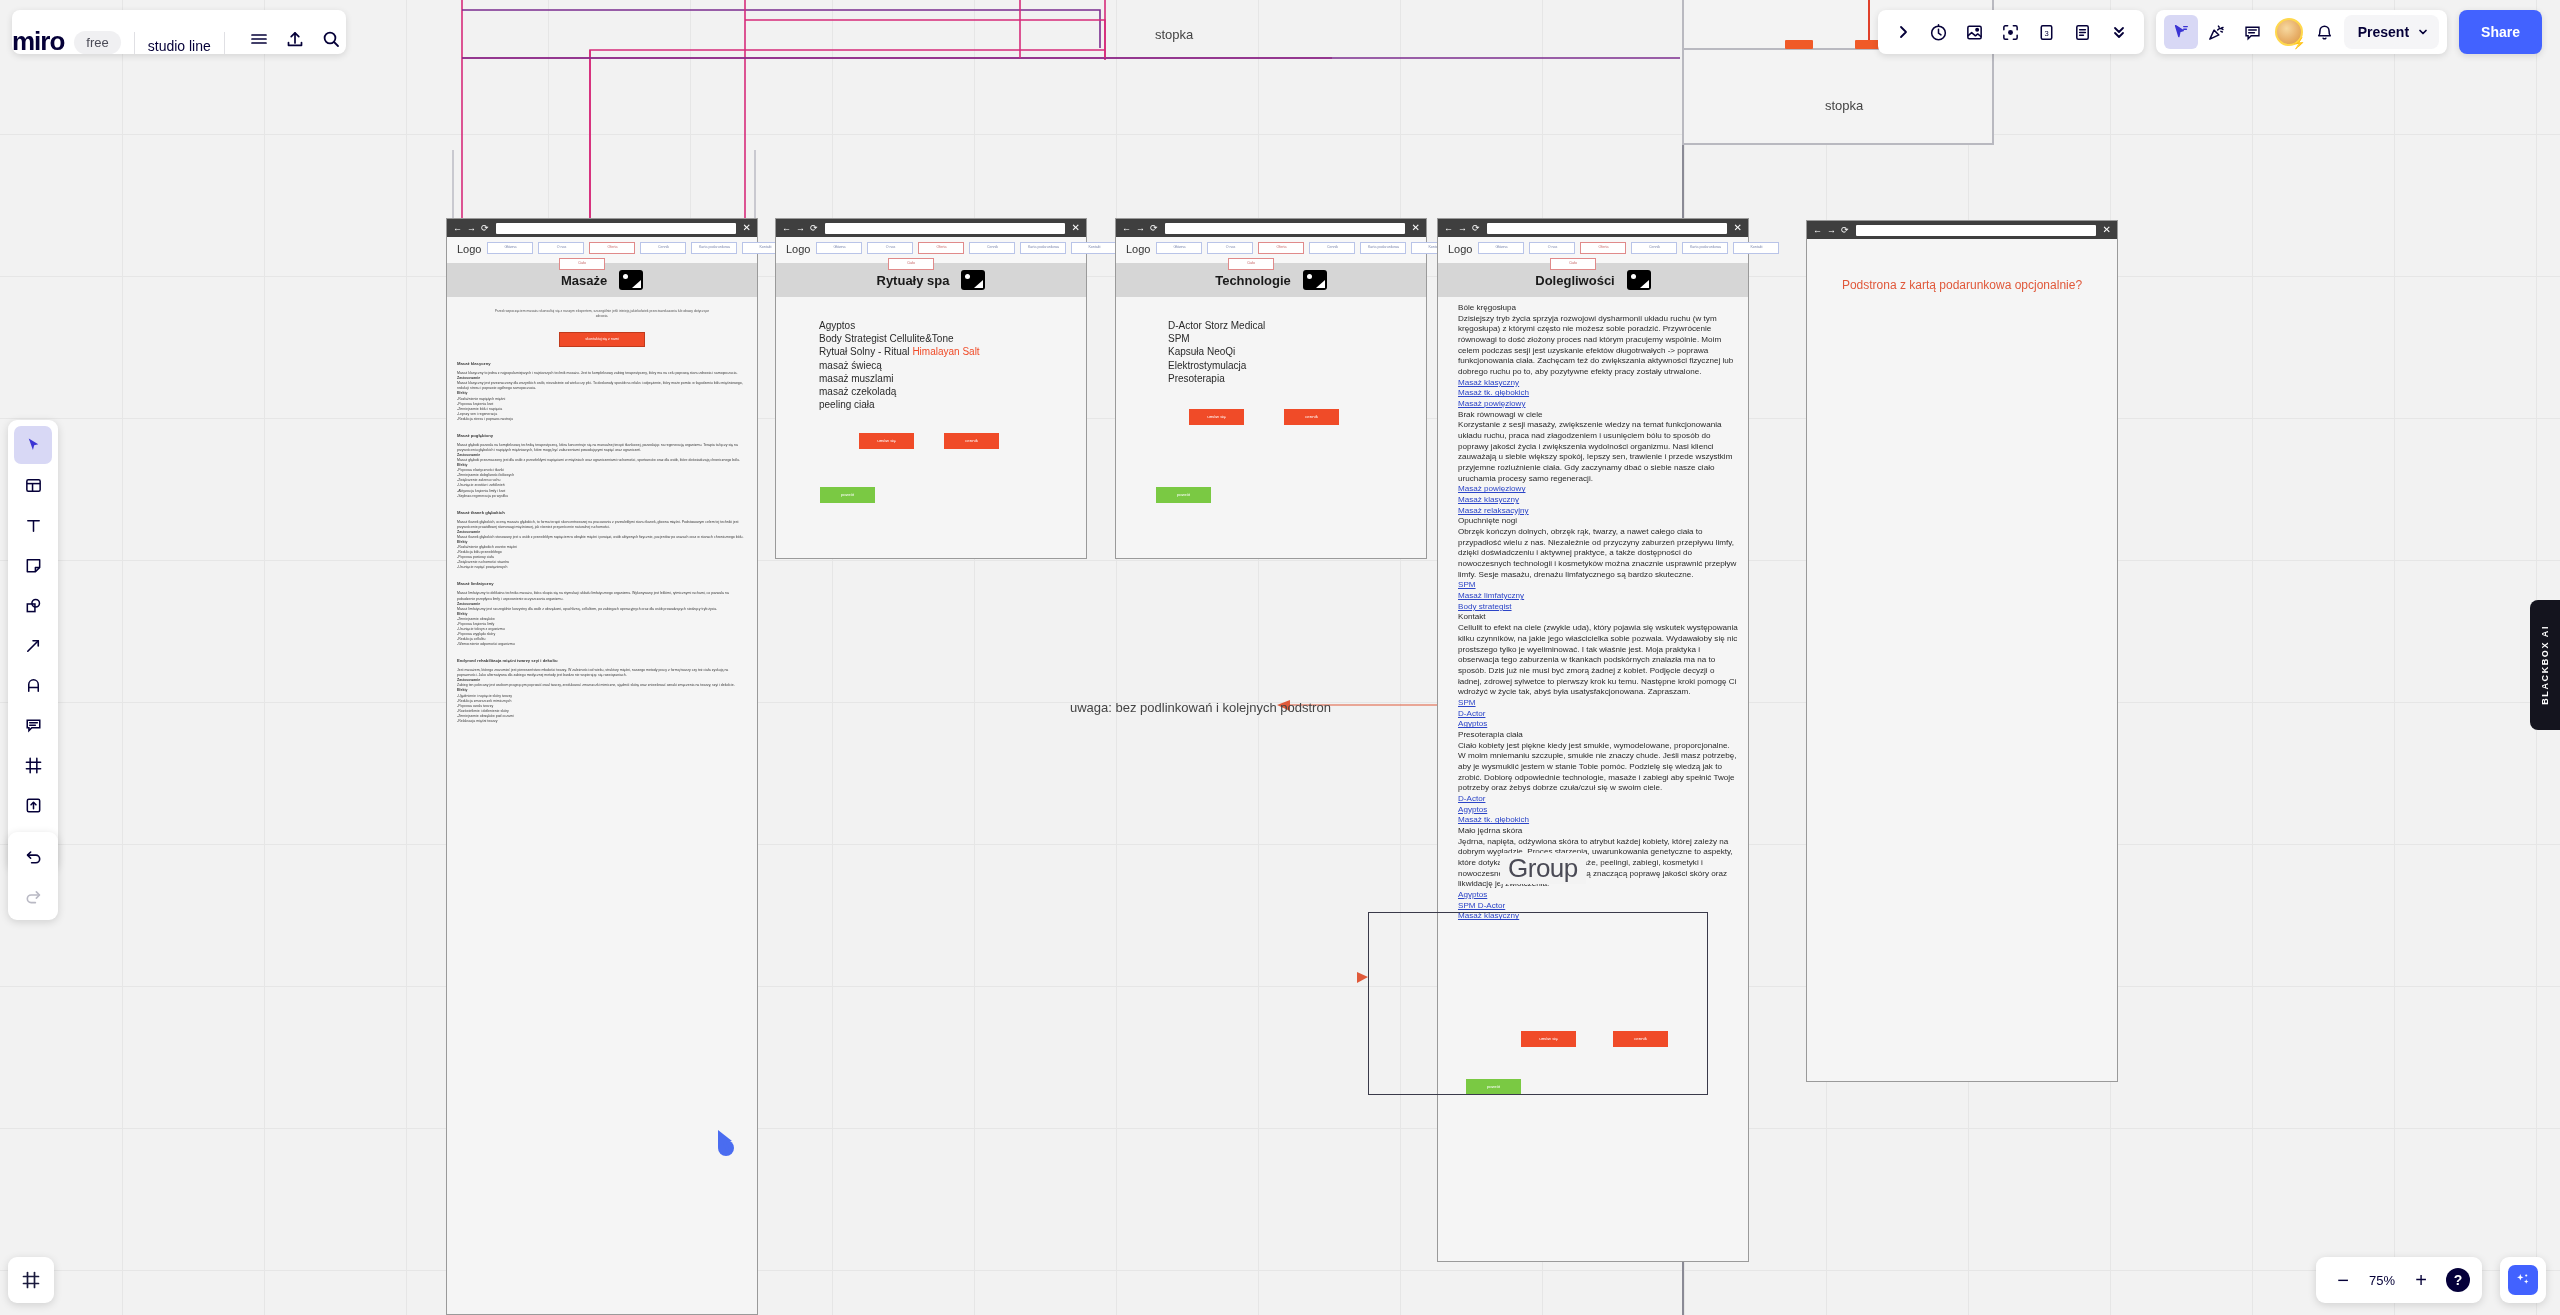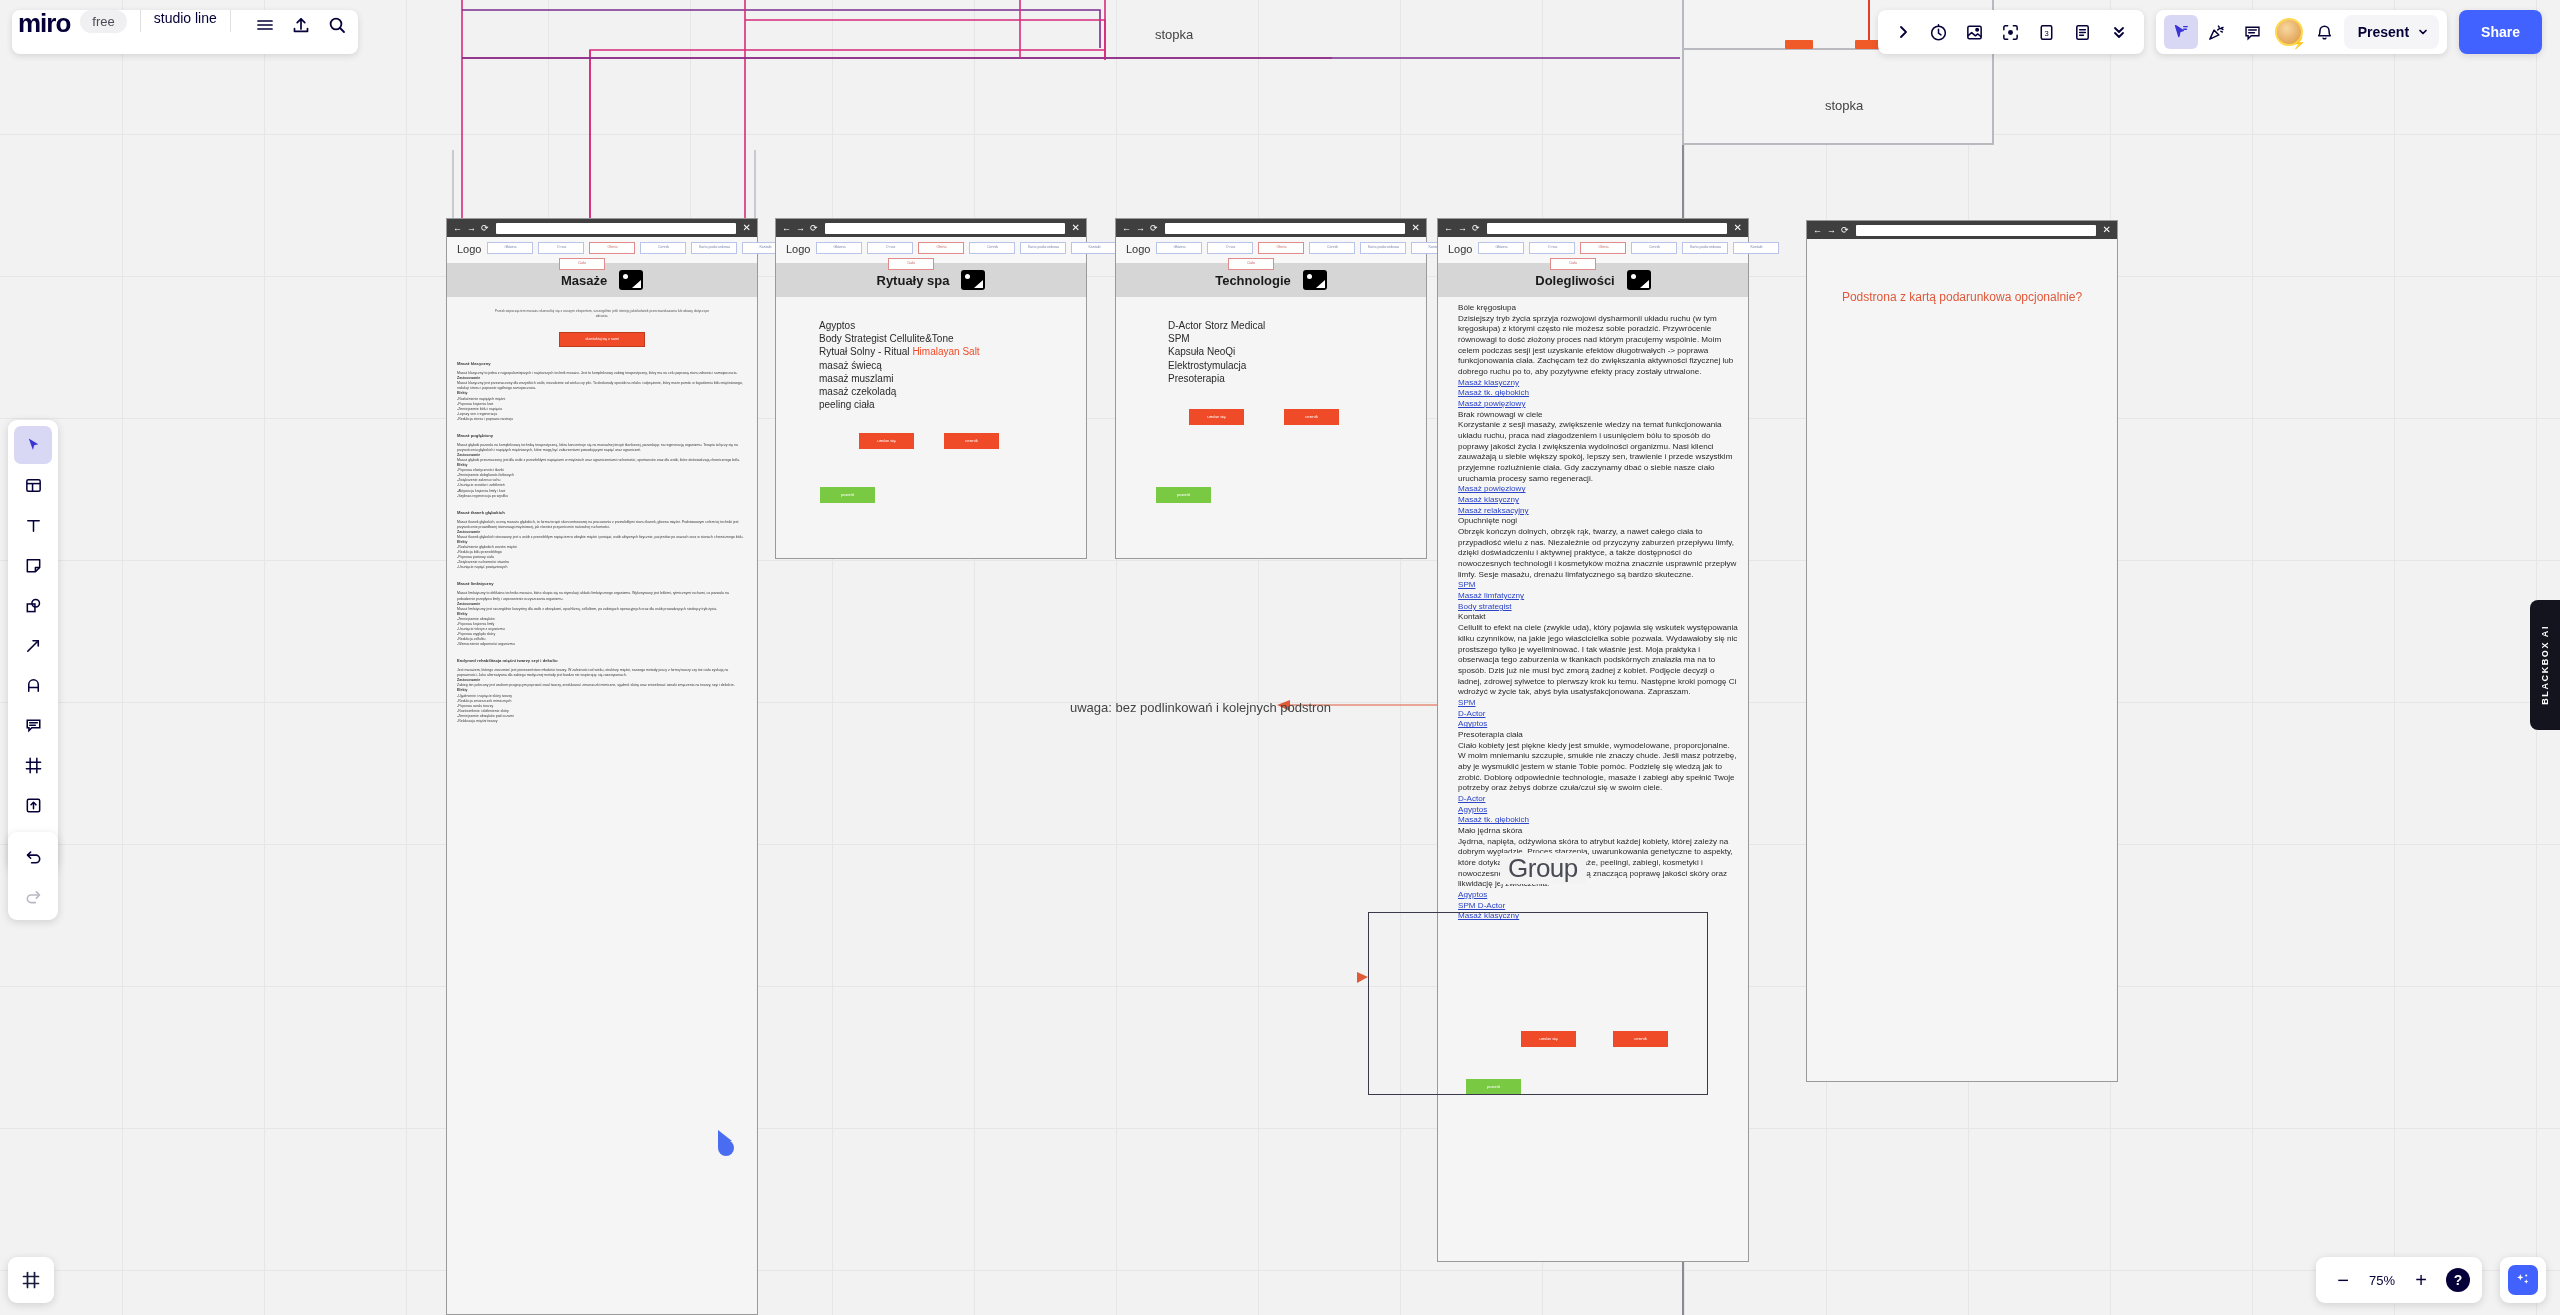--- a/index.html
+++ b/index.html
@@ -16,24 +16,24 @@
       linear-gradient(to right, #e6e6e6 1px, transparent 1px),
       linear-gradient(to bottom, #e6e6e6 1px, transparent 1px);
     background-size: 142px 142px;
     background-position: -20px -8px;
   }
 
   
   .hdr-left {
     position: absolute; top: 10px; left: 12px;
     height: 44px;
-    display: flex; align-items: flex-start;
+    display: flex; align-items: flex-end;
     background: #fff; border-radius: 8px;
     box-shadow: 0 2px 7px rgba(0,0,0,.12);
-    padding: 0 6px; gap: 0px;
+    padding: 0 0; gap: 0px;
     z-index: 40;
   }
   .miro-logo {
     font-size: 26px; font-weight: bold; letter-spacing: -1px;
     color: #050038; line-height: 1; padding-right: 10px;
   }
   .free-pill {
     background: #f0f0f2; color: #4b4b57;
     border-radius: 12px; font-size: 13px;
     padding: 4px 12px; font-weight: 500;
@@ -565,21 +565,21 @@
   </div>
 
   <div class="bcard" style="left:1806px;top:220px;width:312px;height:862px;">
     <div class="bbar">
       <span class="nav">←</span>
       <span class="nav">→</span>
       <span class="nav">⟳</span>
       <span class="url"></span>
       <span class="x">✕</span>
     </div>
-    <div style="padding:36px 20px 0;text-align:center;margin-top:12px;">
+    <div style="padding:36px 20px 0;text-align:center;">
       <span class="note-red">Podstrona z kartą podarunkowa opcjonalnie?</span>
     </div>
   </div>
 
   <div class="note" style="left:1070px;top:700px;">uwaga: bez podlinkowań i kolejnych podstron</div>
 
   <div class="sel-frame" style="left:1368px;top:912px;width:340px;height:183px;"></div>
   <div class="sel-label" style="left:1500px;top:853px;">Group</div>
 
   <div class="marker-dot" style="left:718px;top:1140px;"></div>

